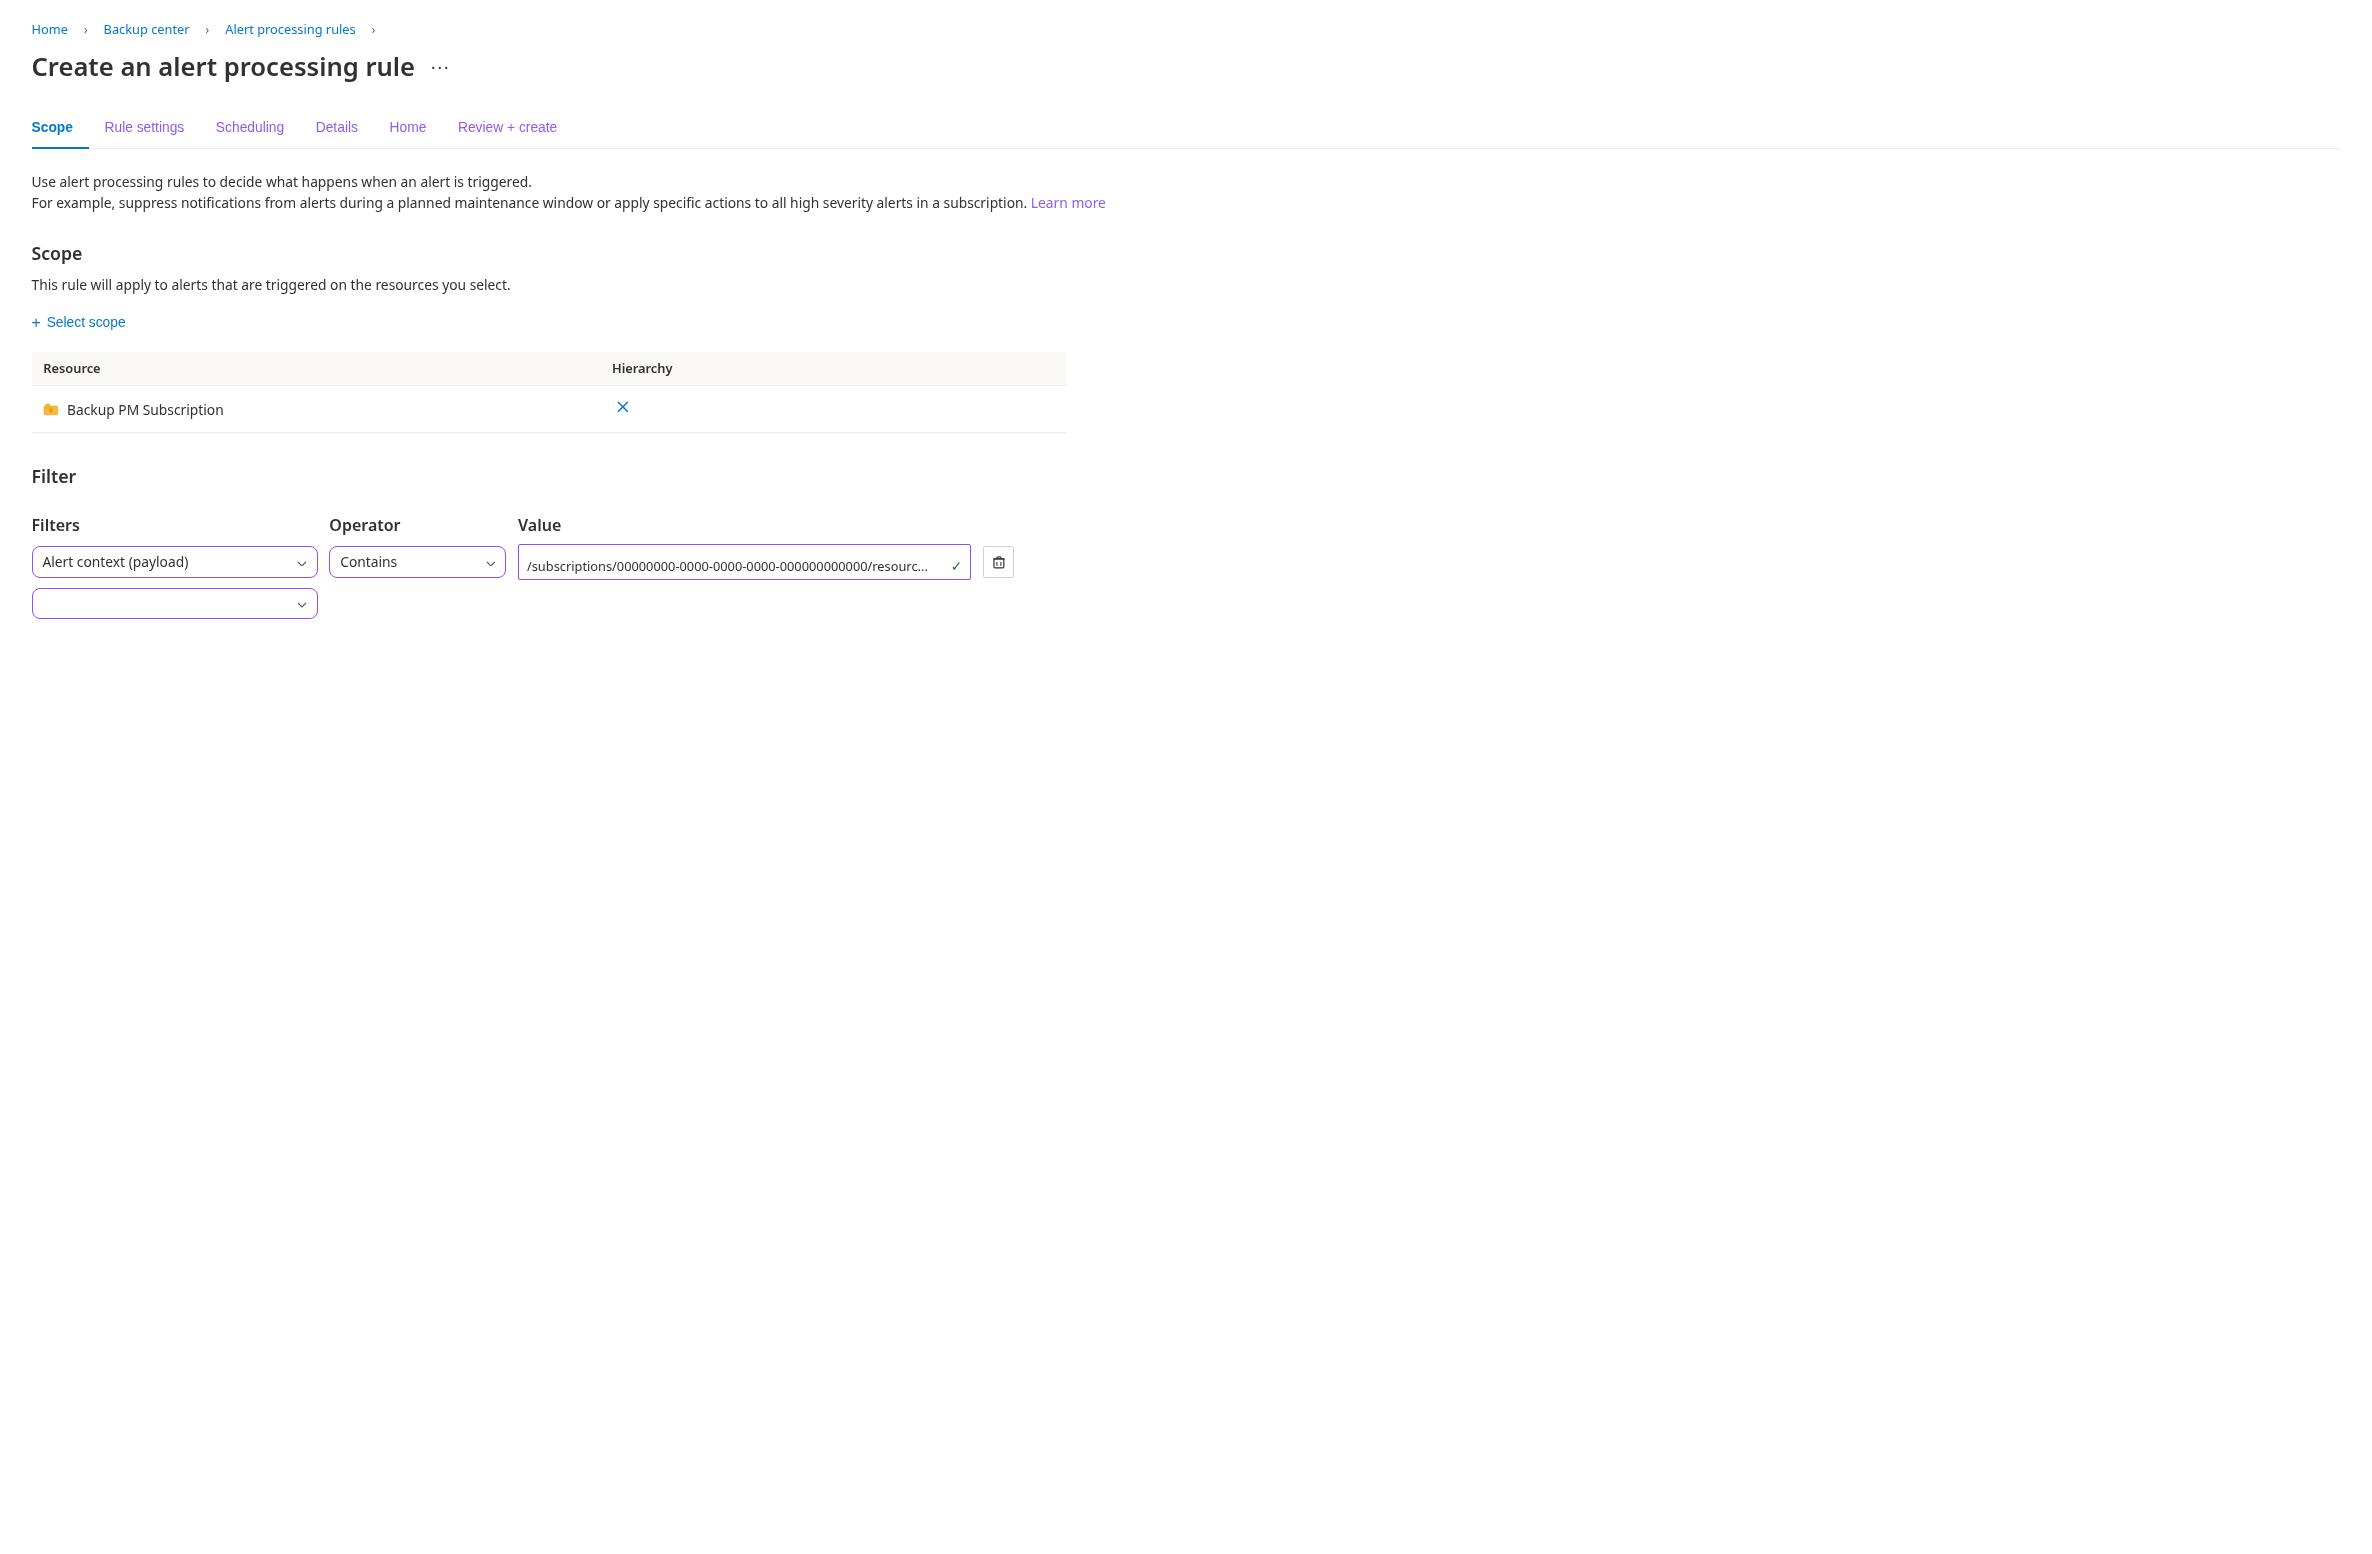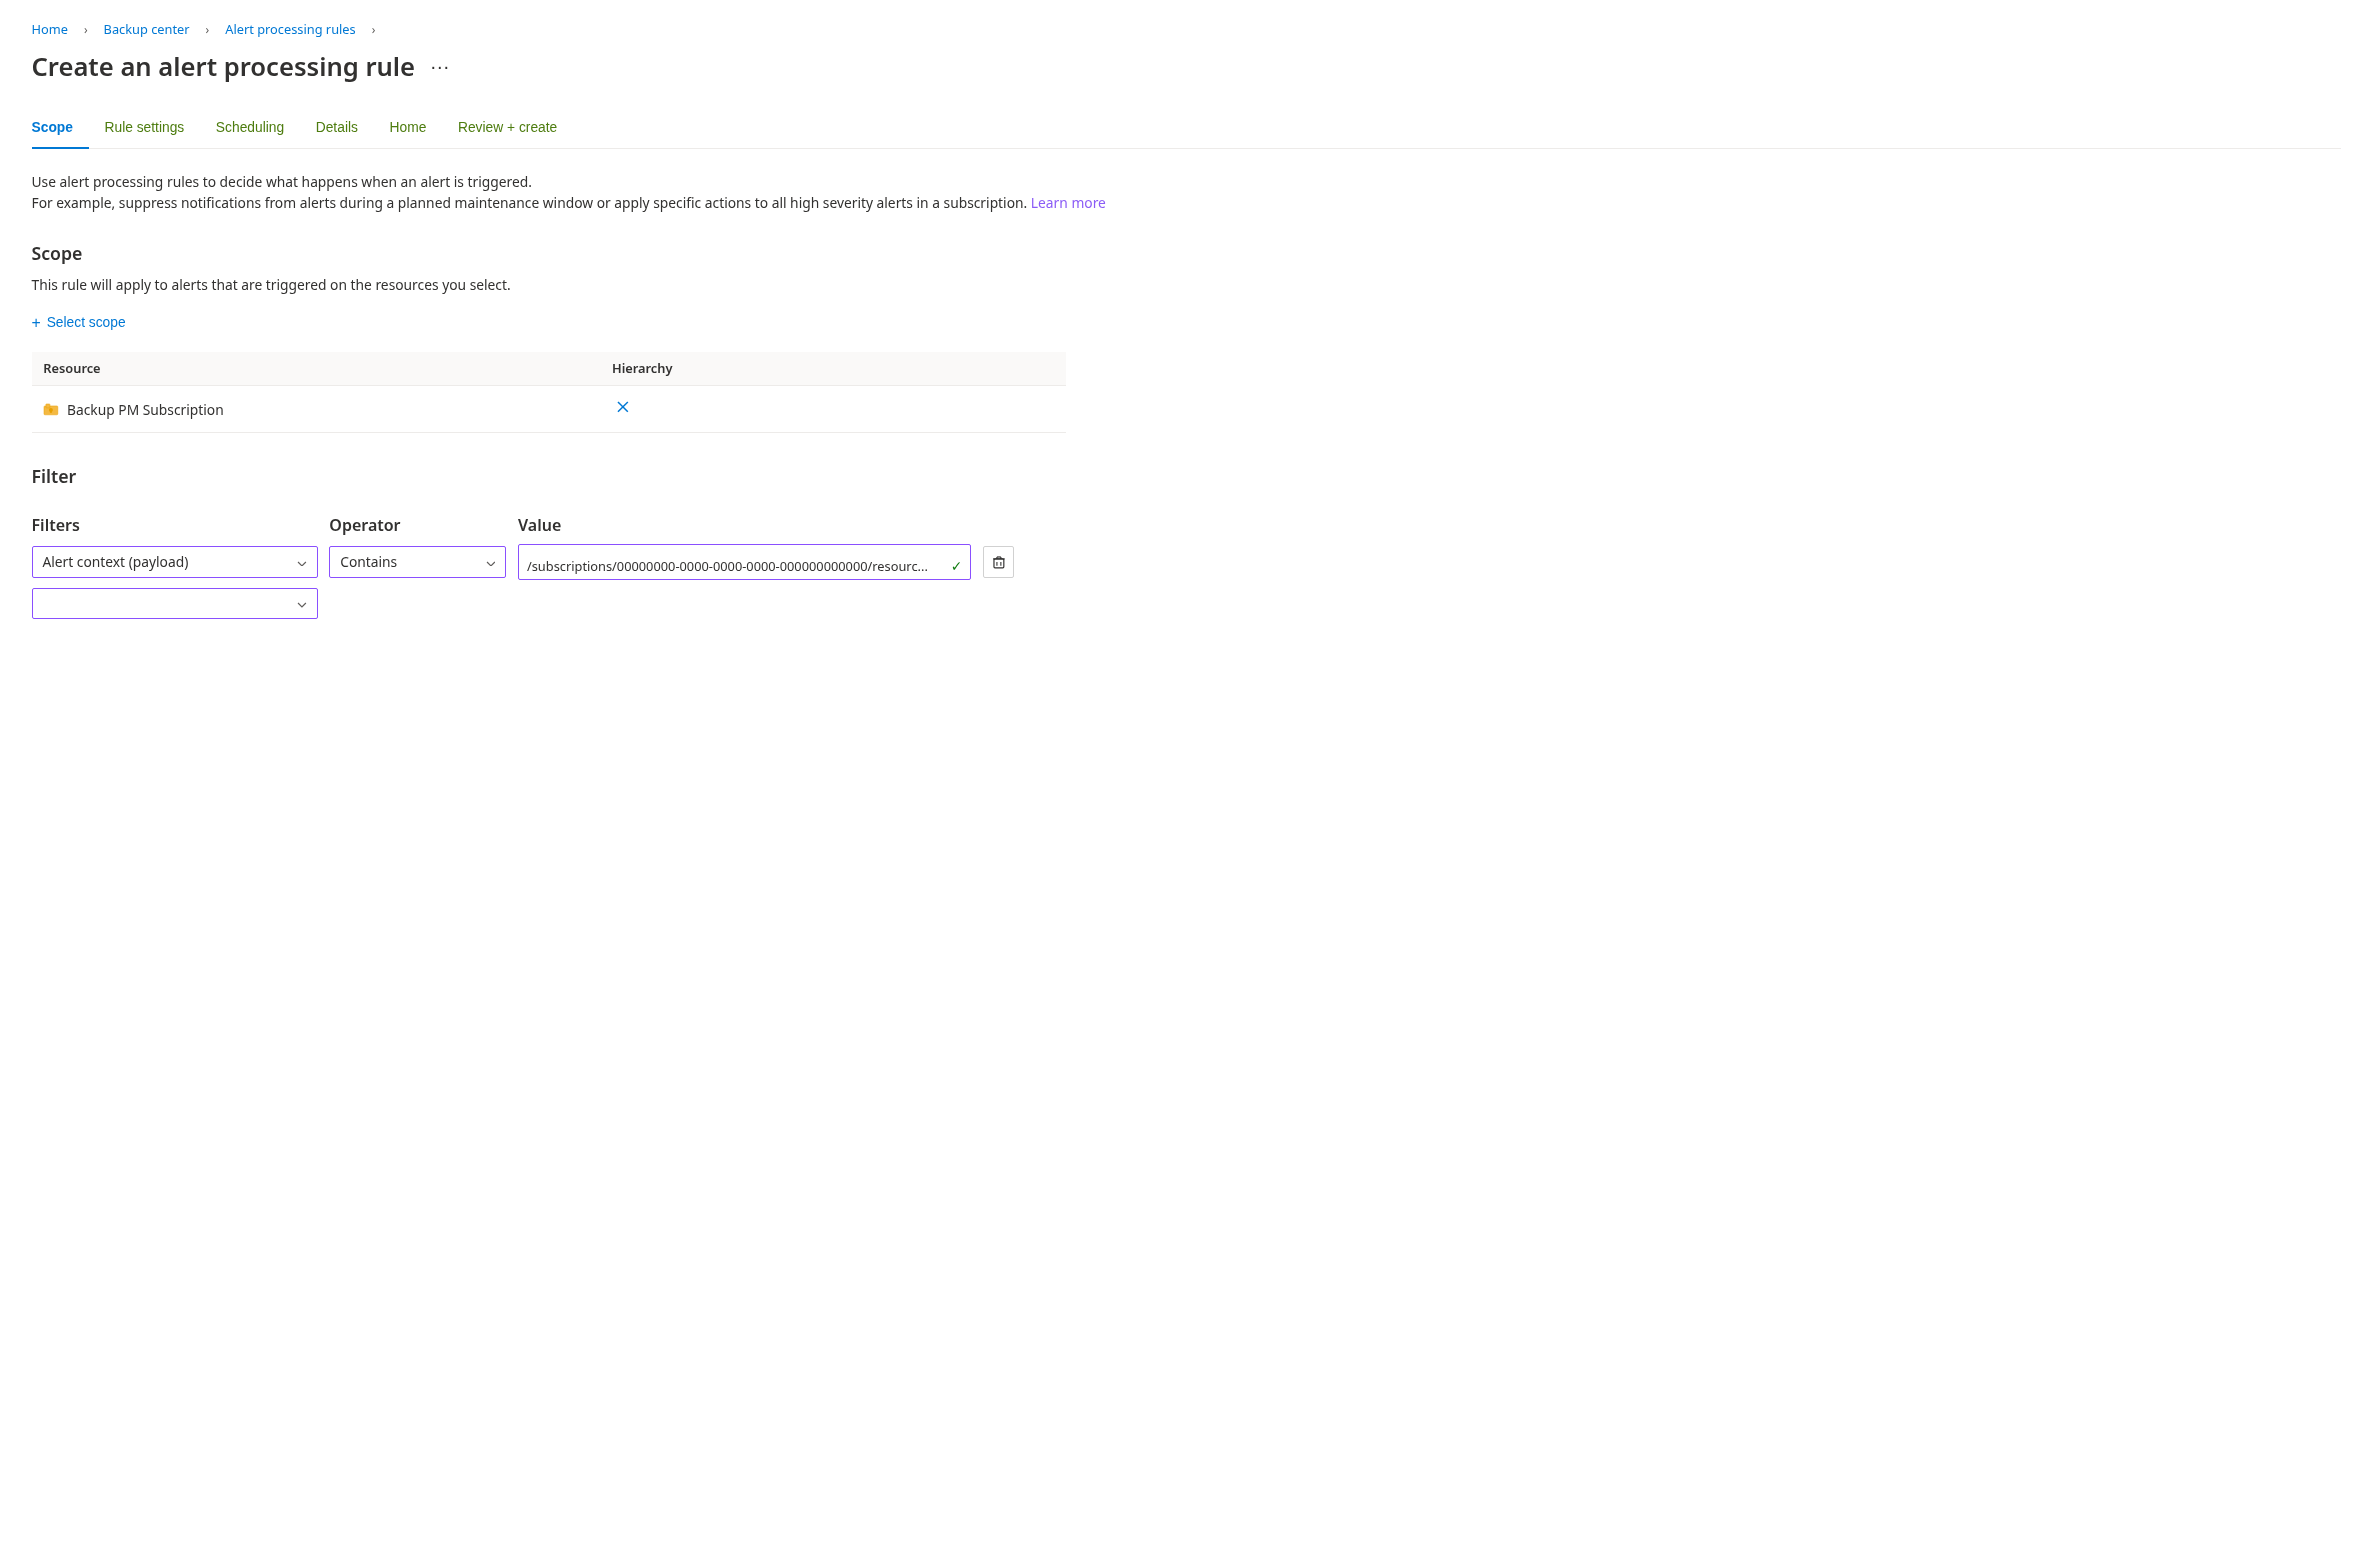--- a/index.html
+++ b/index.html
@@ -47,21 +47,21 @@
     }
     .tabs {
       display: flex;
       gap: 0;
       border-bottom: 1px solid #edebe9;
       margin-bottom: 23.6px;
     }
     .tab {
       padding: 11.8px 15.8px;
       font-size: 13.8px;
-      color: #4d7c0f;
+      color: #8b5cf6;
       cursor: pointer;
       border-bottom: 2px solid transparent;
       margin-bottom: -1px;
       background: none;
       border-top: none;
       border-left: none;
       border-right: none;
       white-space: nowrap;
     }
     .tab:first-child { padding-left: 0; }
@@ -170,21 +170,21 @@
       gap: 11.8px;
       max-width: 1034px;
       align-items: center;
       margin-bottom: 7.9px;
     }
     .filter-dropdown {
       display: flex;
       align-items: center;
       justify-content: space-between;
       border: 1px solid #8a4fff;
-      border-radius: 2px;
+      border-radius: 8px;
       padding: 5.9px 9.9px;
       background: #fff;
       cursor: pointer;
       font-size: 13.8px;
       color: #323130;
       height: 31.5px;
     }
     .filter-value-input {
       display: flex;
       align-items: flex-end;

